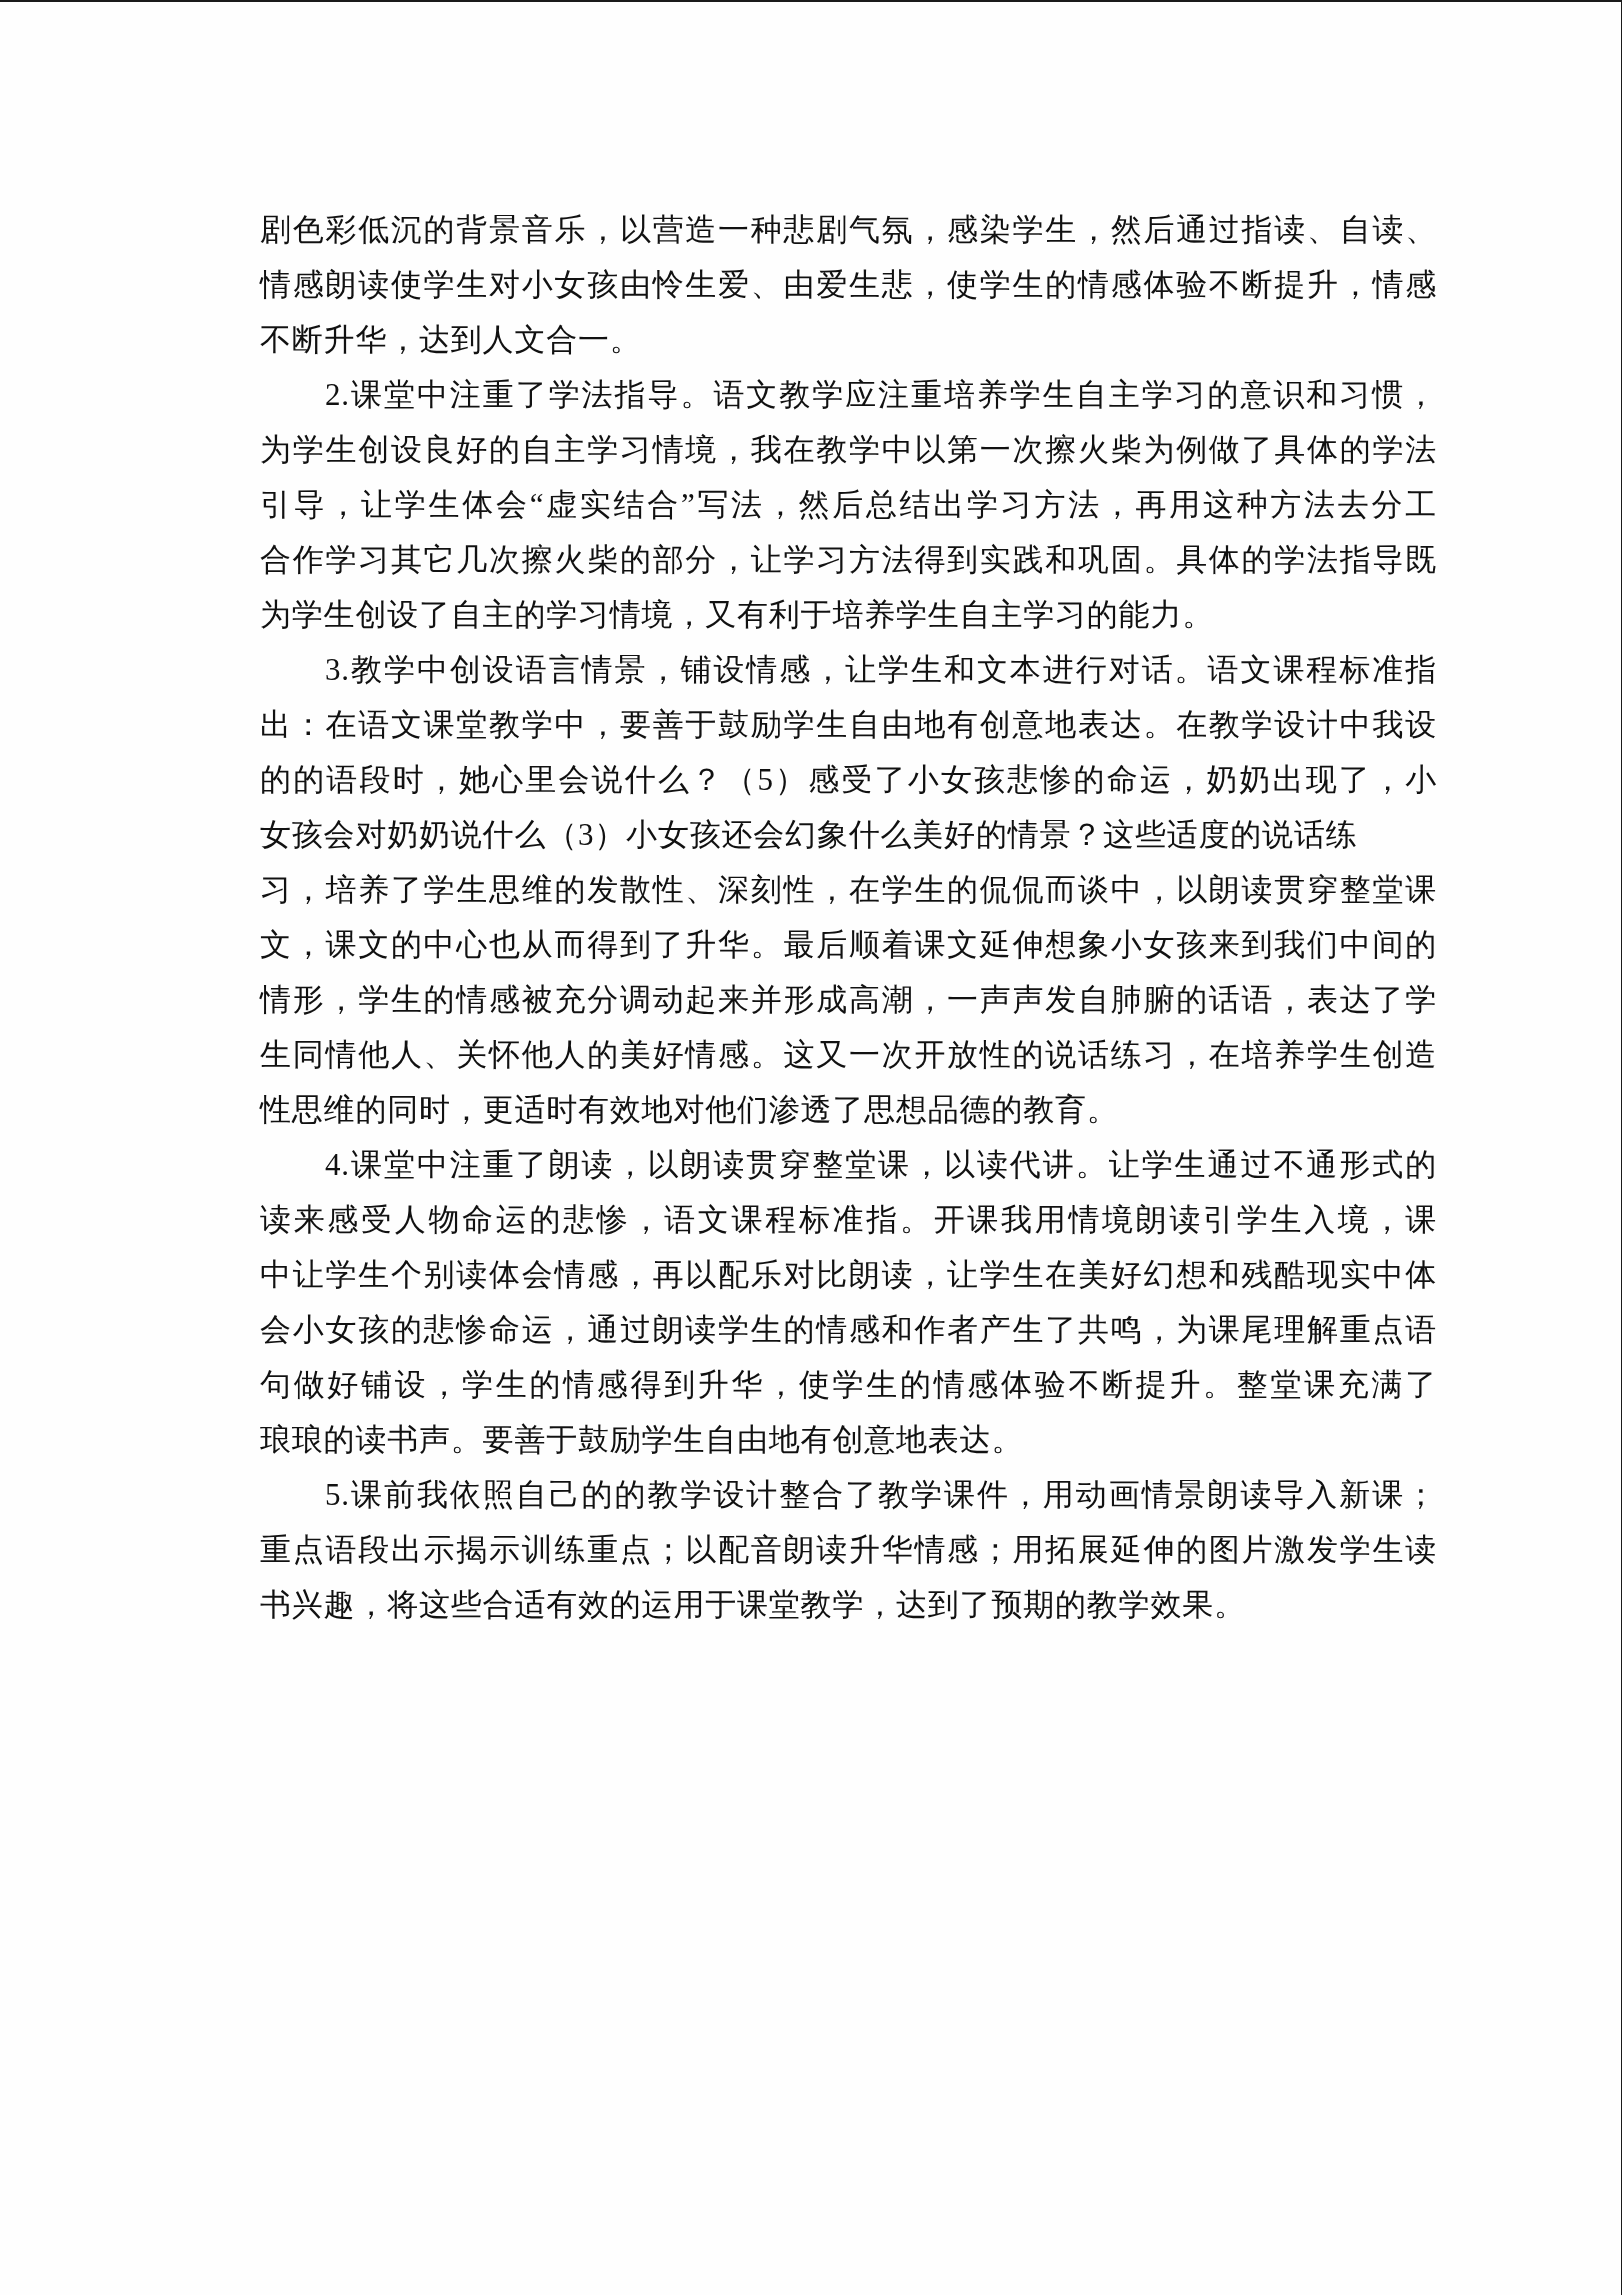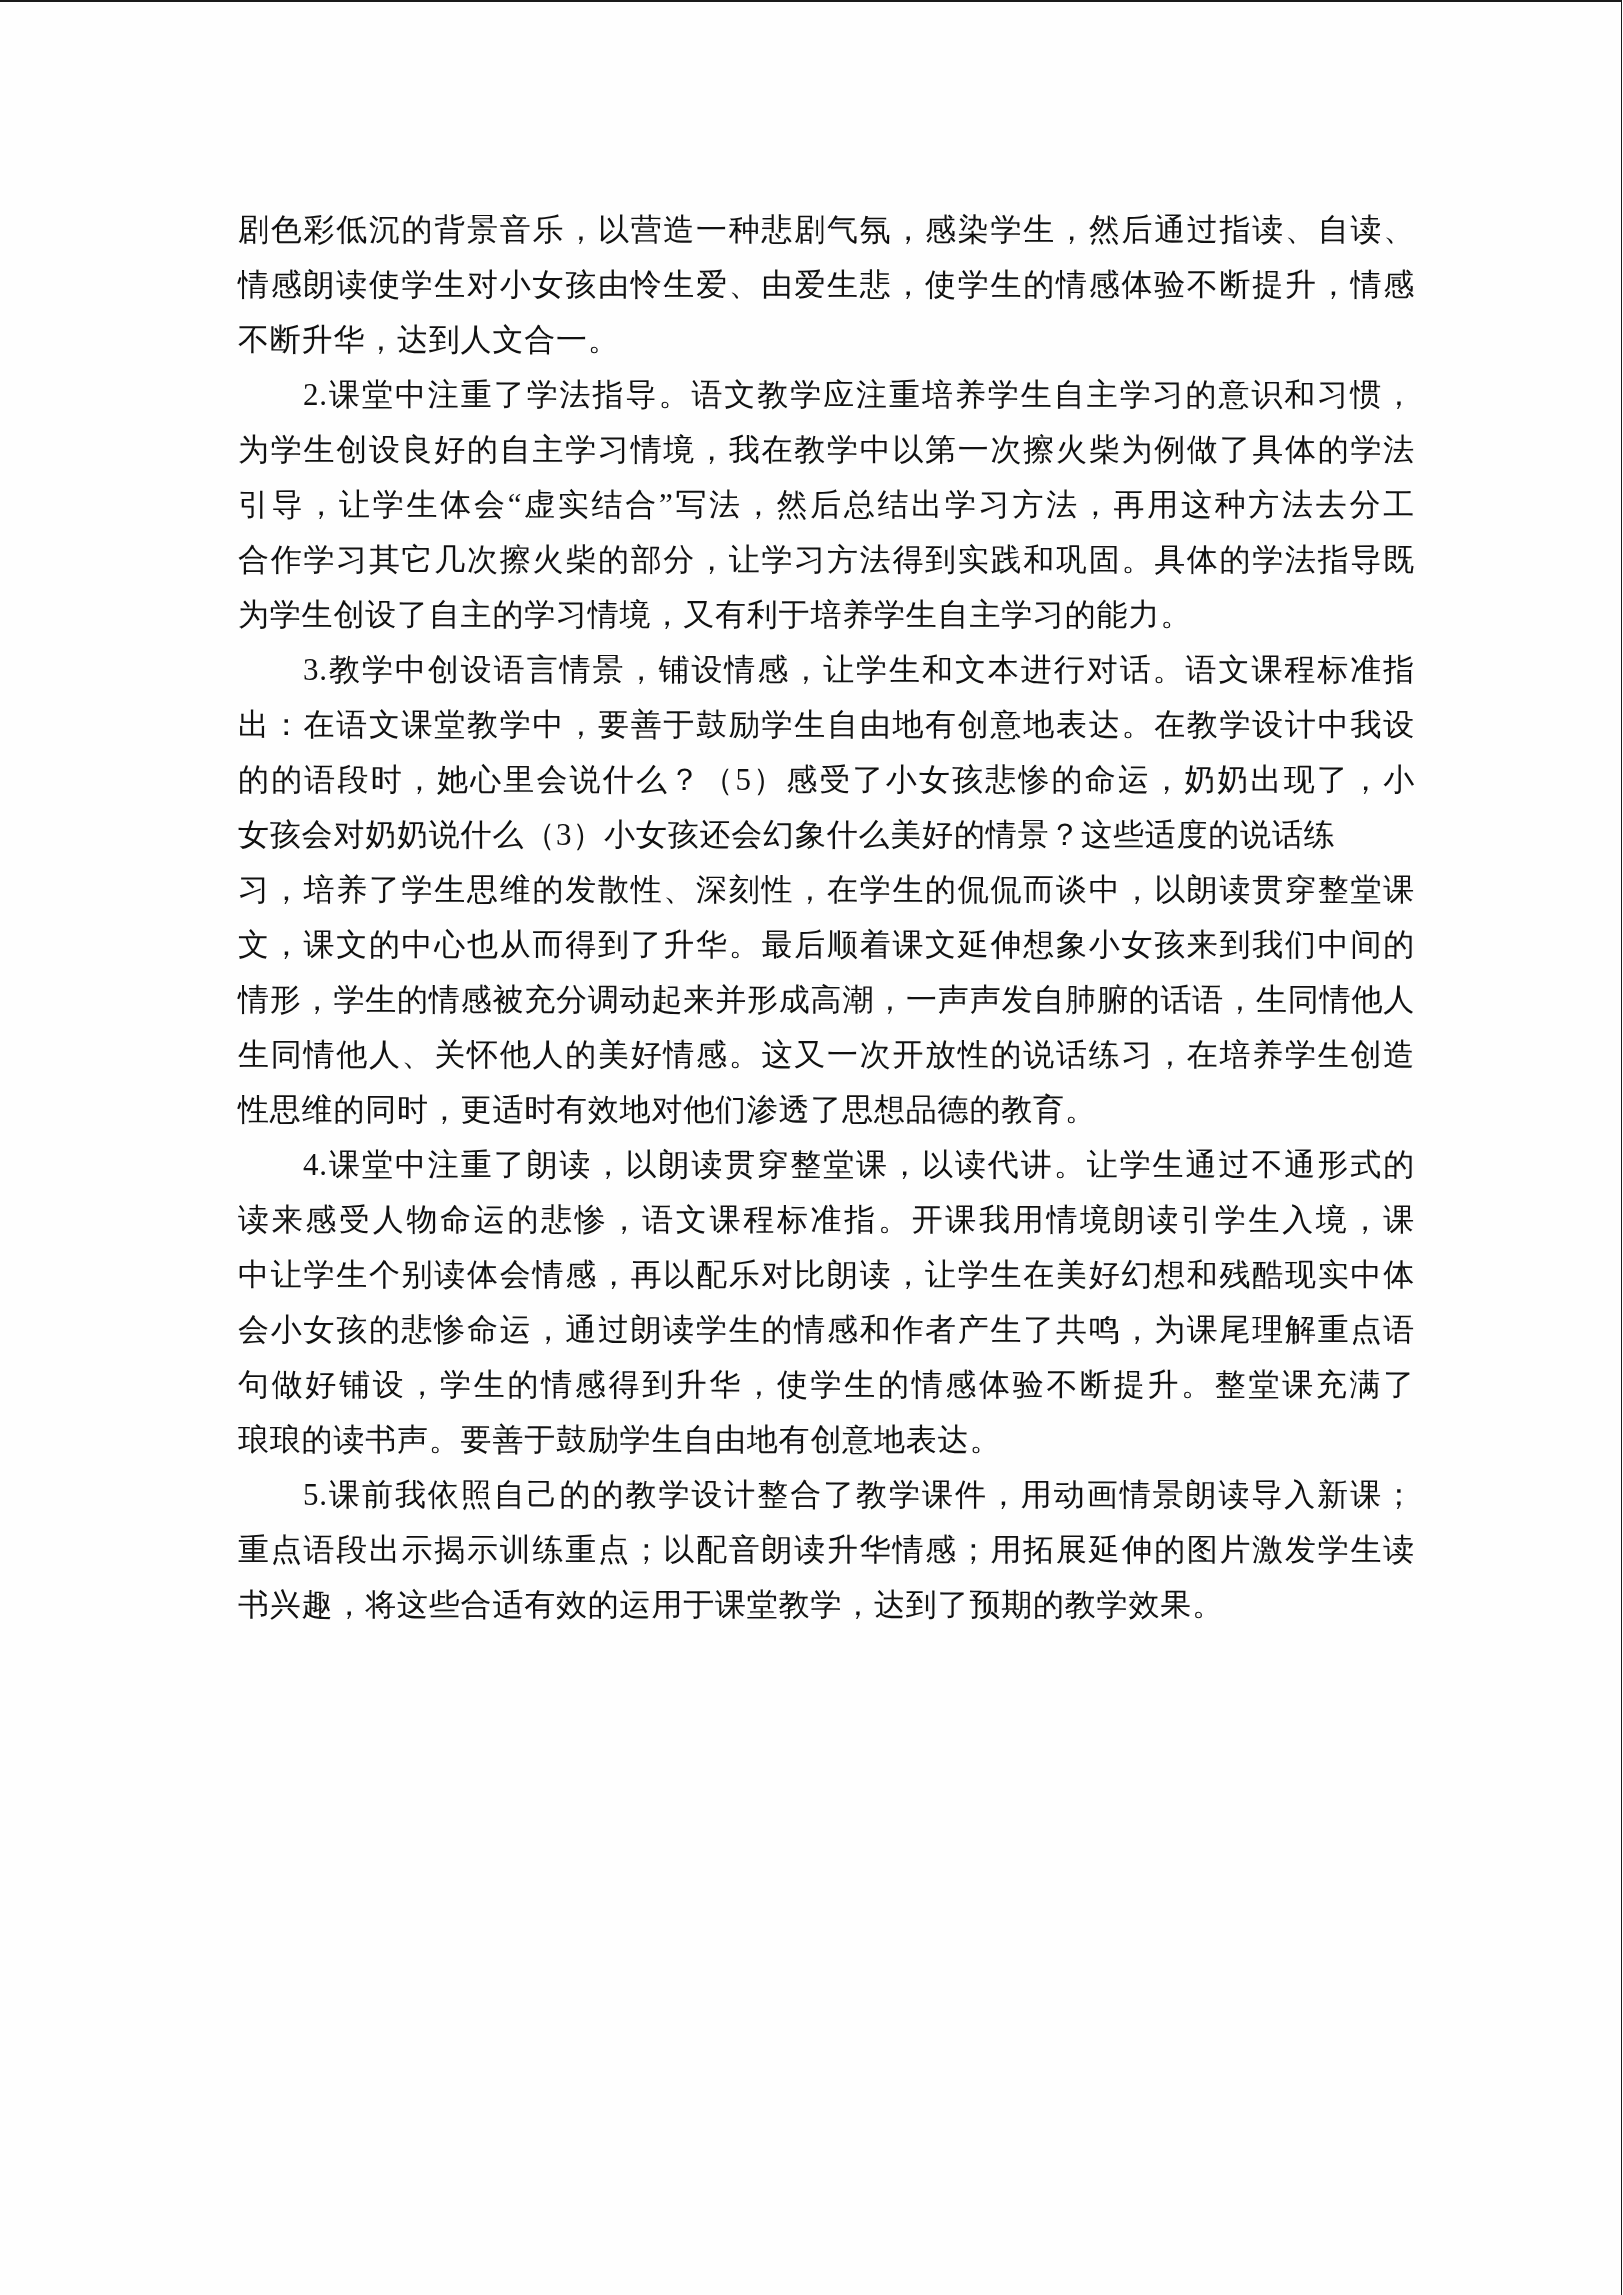--- a/index.html
+++ b/index.html
@@ -19,21 +19,21 @@
       top: 0;
       width: 1622px;
       height: 2295px;
       background: #fefefe;
       border-top: 2.7px solid #1a1a1a;
       border-right: 1.4px solid #1a1a1a;
       box-sizing: border-box;
     }
     .content {
       position: absolute;
-      left: 238px;
+      left: 260px;
       top: 203px;
       width: 1177px;
       font-family: "Liberation Serif", "DejaVu Serif", serif;
       font-size: 31px;
       color: #111111;
     }
     .para {
       margin: 0;
       padding: 0;
     }
@@ -73,21 +73,21 @@
       <span class="line last">为学生创设了自主的学习情境，又有利于培养学生自主学习的能力。</span>
     </div>
 
     <div class="para">
       <span class="line indent">3.教学中创设语言情景，铺设情感，让学生和文本进行对话。语文课程标准指</span>
       <span class="line">出：在语文课堂教学中，要善于鼓励学生自由地有创意地表达。在教学设计中我设</span>
       <span class="line">的的语段时，她心里会说什么？（5）感受了小女孩悲惨的命运，奶奶出现了，小</span>
       <span class="line last">女孩会对奶奶说什么（3）小女孩还会幻象什么美好的情景？这些适度的说话练</span>
       <span class="line">习，培养了学生思维的发散性、深刻性，在学生的侃侃而谈中，以朗读贯穿整堂课</span>
       <span class="line">文，课文的中心也从而得到了升华。最后顺着课文延伸想象小女孩来到我们中间的</span>
-      <span class="line">情形，学生的情感被充分调动起来并形成高潮，一声声发自肺腑的话语，生同情他人</span>
+      <span class="line">情形，学生的情感被充分调动起来并形成高潮，一声声发自肺腑的话语，表达了学</span>
       <span class="line">生同情他人、关怀他人的美好情感。这又一次开放性的说话练习，在培养学生创造</span>
       <span class="line last">性思维的同时，更适时有效地对他们渗透了思想品德的教育。</span>
     </div>
 
     <div class="para">
       <span class="line indent">4.课堂中注重了朗读，以朗读贯穿整堂课，以读代讲。让学生通过不通形式的</span>
       <span class="line">读来感受人物命运的悲惨，语文课程标准指。开课我用情境朗读引学生入境，课</span>
       <span class="line">中让学生个别读体会情感，再以配乐对比朗读，让学生在美好幻想和残酷现实中体</span>
       <span class="line">会小女孩的悲惨命运，通过朗读学生的情感和作者产生了共鸣，为课尾理解重点语</span>
       <span class="line">句做好铺设，学生的情感得到升华，使学生的情感体验不断提升。整堂课充满了</span>

